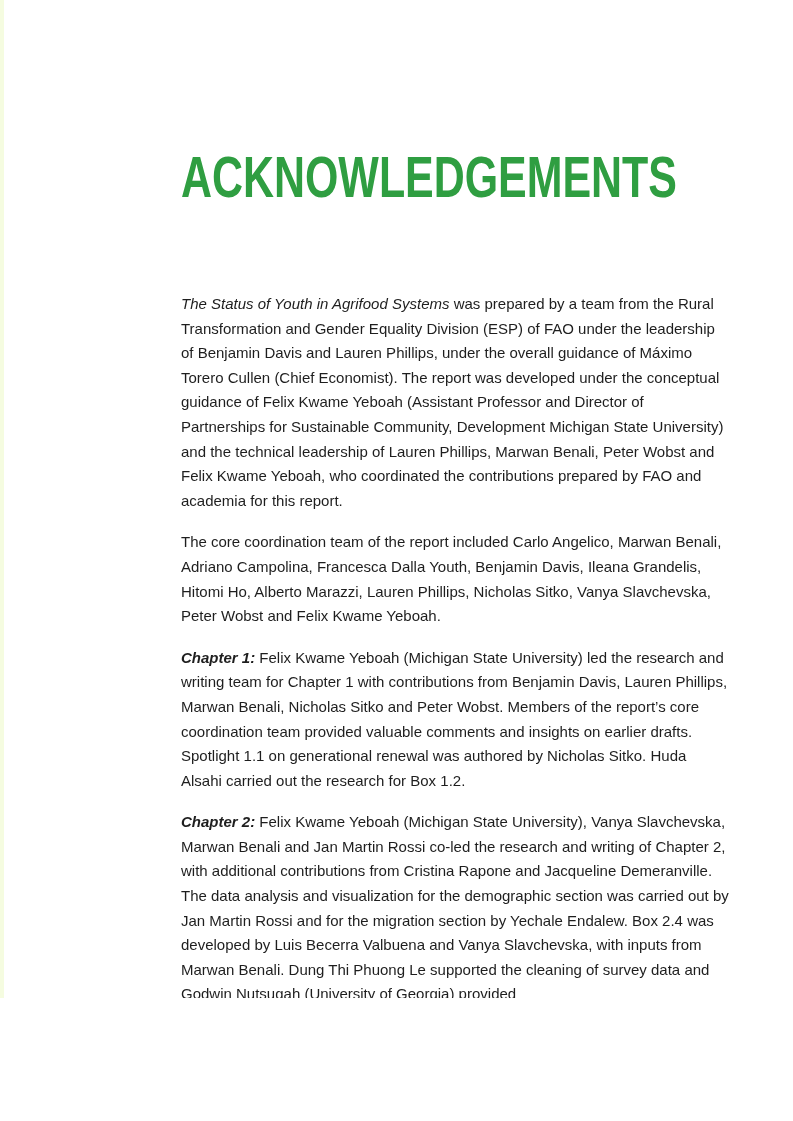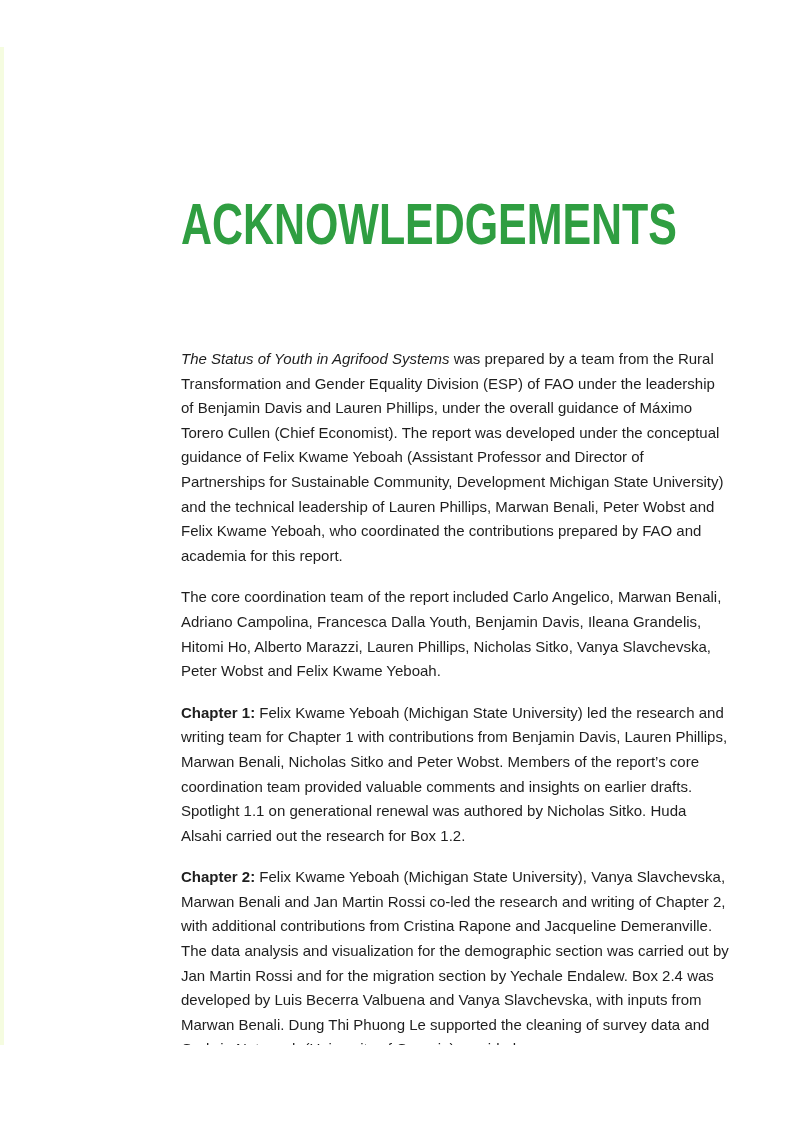--- a/index.html
+++ b/index.html
@@ -4,21 +4,20 @@
 <style>
   * { box-sizing: border-box; }
   html, body { margin: 0; padding: 0; background: #ffffff; }
   .page {
     position: relative;
     width: 793px;
     height: 998px;
     background: #ffffff;
     font-family: "Liberation Sans", sans-serif;
     overflow: hidden;
-    margin-top: 47px;
   }
   .edge-strip {
     position: absolute;
     left: 0; top: 0;
     width: 4px; height: 100%;
   }
   .title {
     position: absolute;
     left: 181px;
     top: 148px;
@@ -27,30 +26,30 @@
     line-height: 1;
     font-weight: 700;
     letter-spacing: 0px;
     white-space: nowrap;
     transform: scaleX(0.74);
     transform-origin: 0 0;
   }
   .content {
     position: absolute;
     left: 181px;
-    top: 300px;
+    top: 292px;
     width: 549px;
     font-size: 15px;
     line-height: 24.6px;
     color: #1e1e1e;
     text-align: left;
   }
   .para { margin: 0 0 17px 0; }
   .italic-lead { font-style: italic; }
-  .bold-lead { font-weight: 700; }
+  .bold-lead { font-weight: 700; font-style: italic; }
   .footer-home {
     position: absolute;
     left: 675px;
     top: 1054px;
     width: 28px;
     height: 26px;
     cursor: pointer;
     display: inline-block;
   }
   .footer-pagenum {

